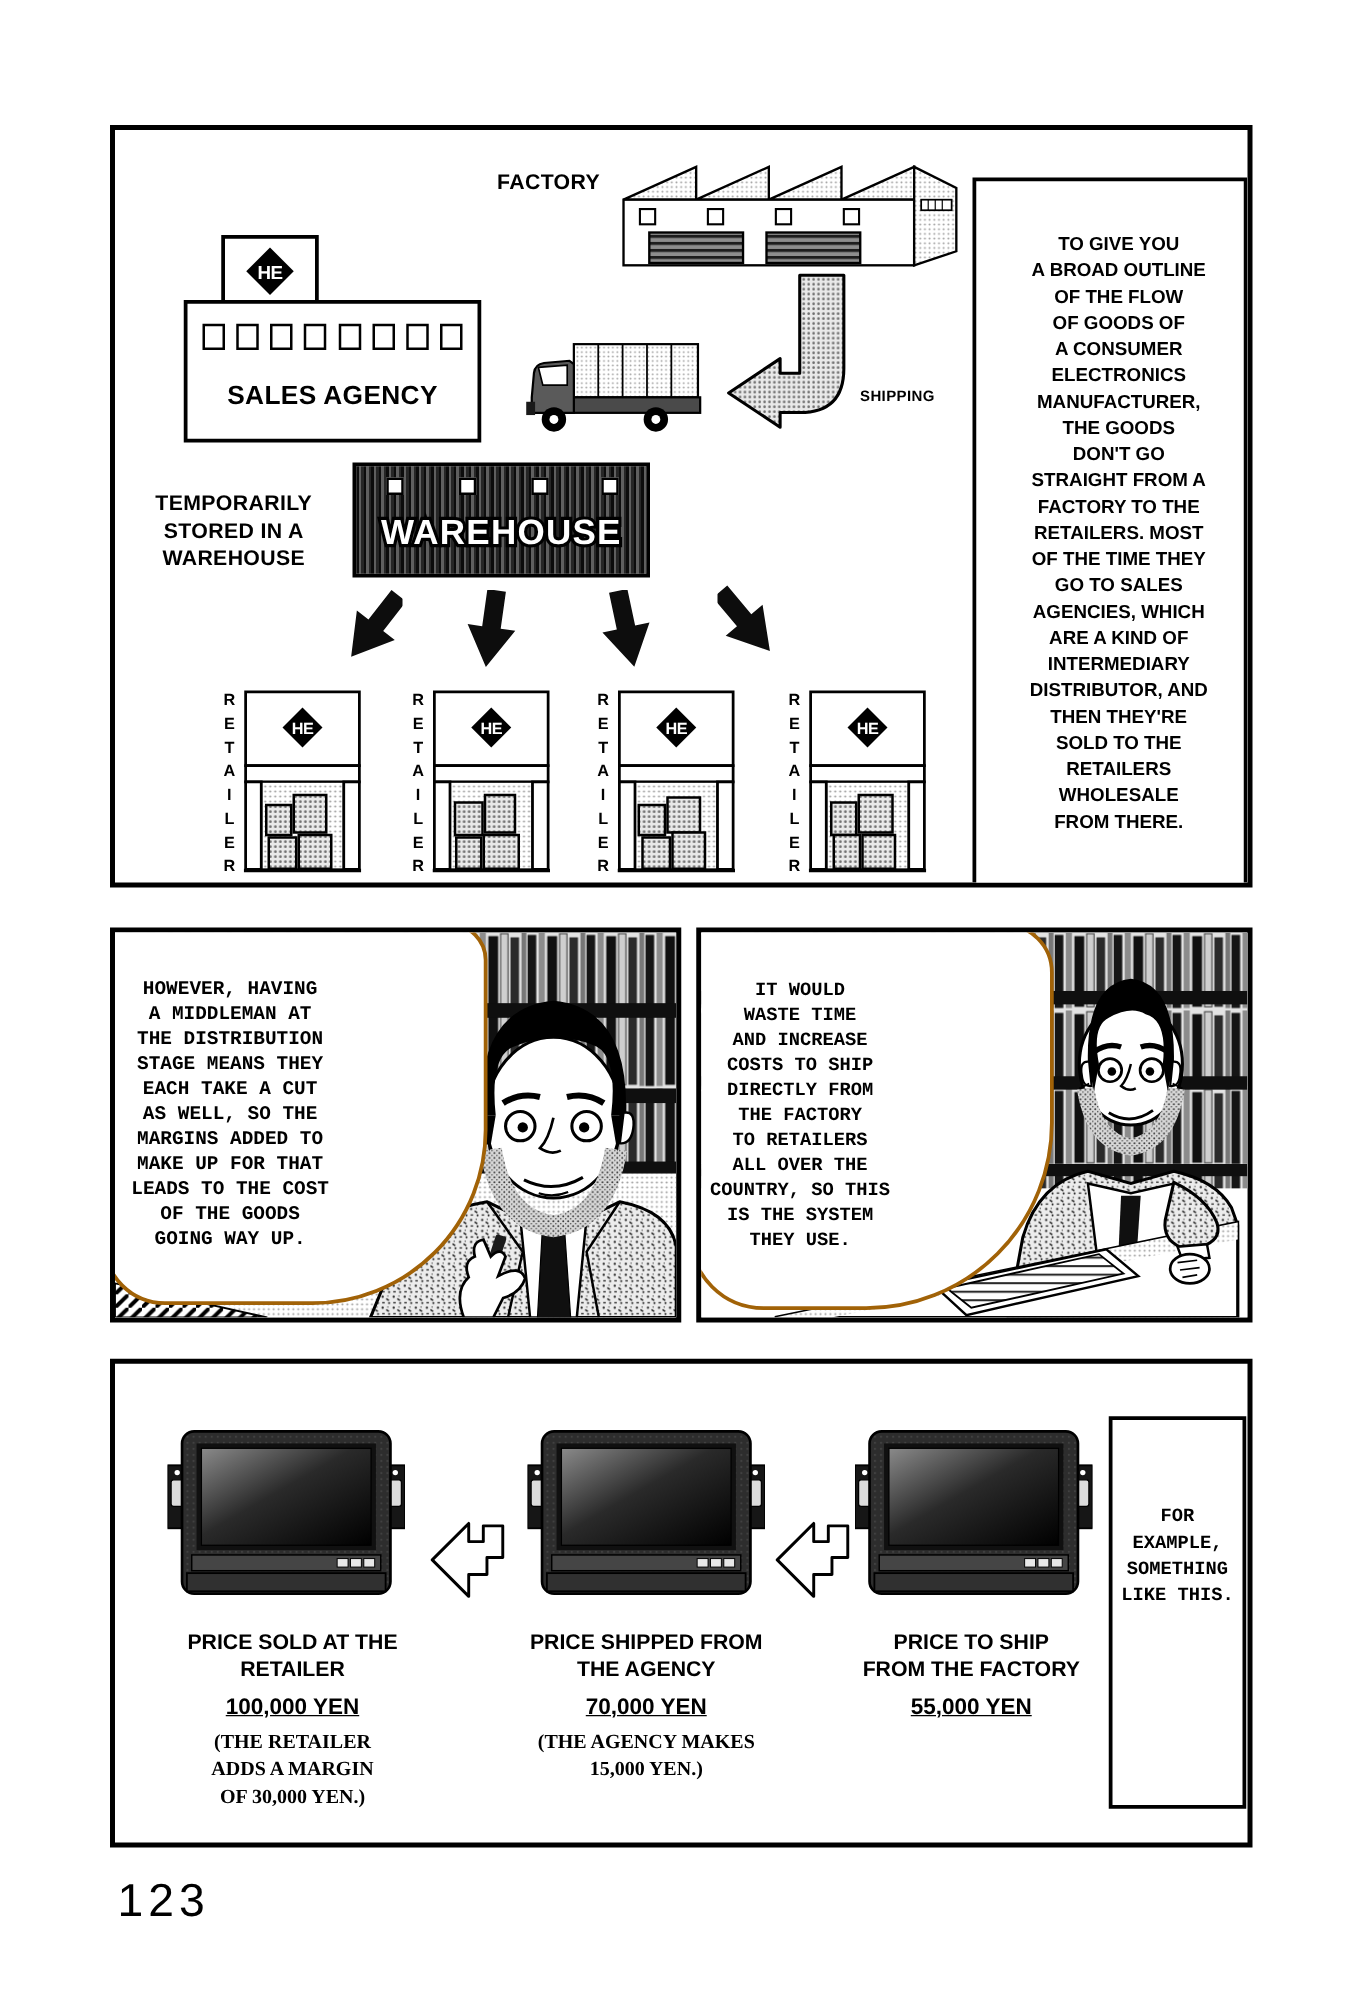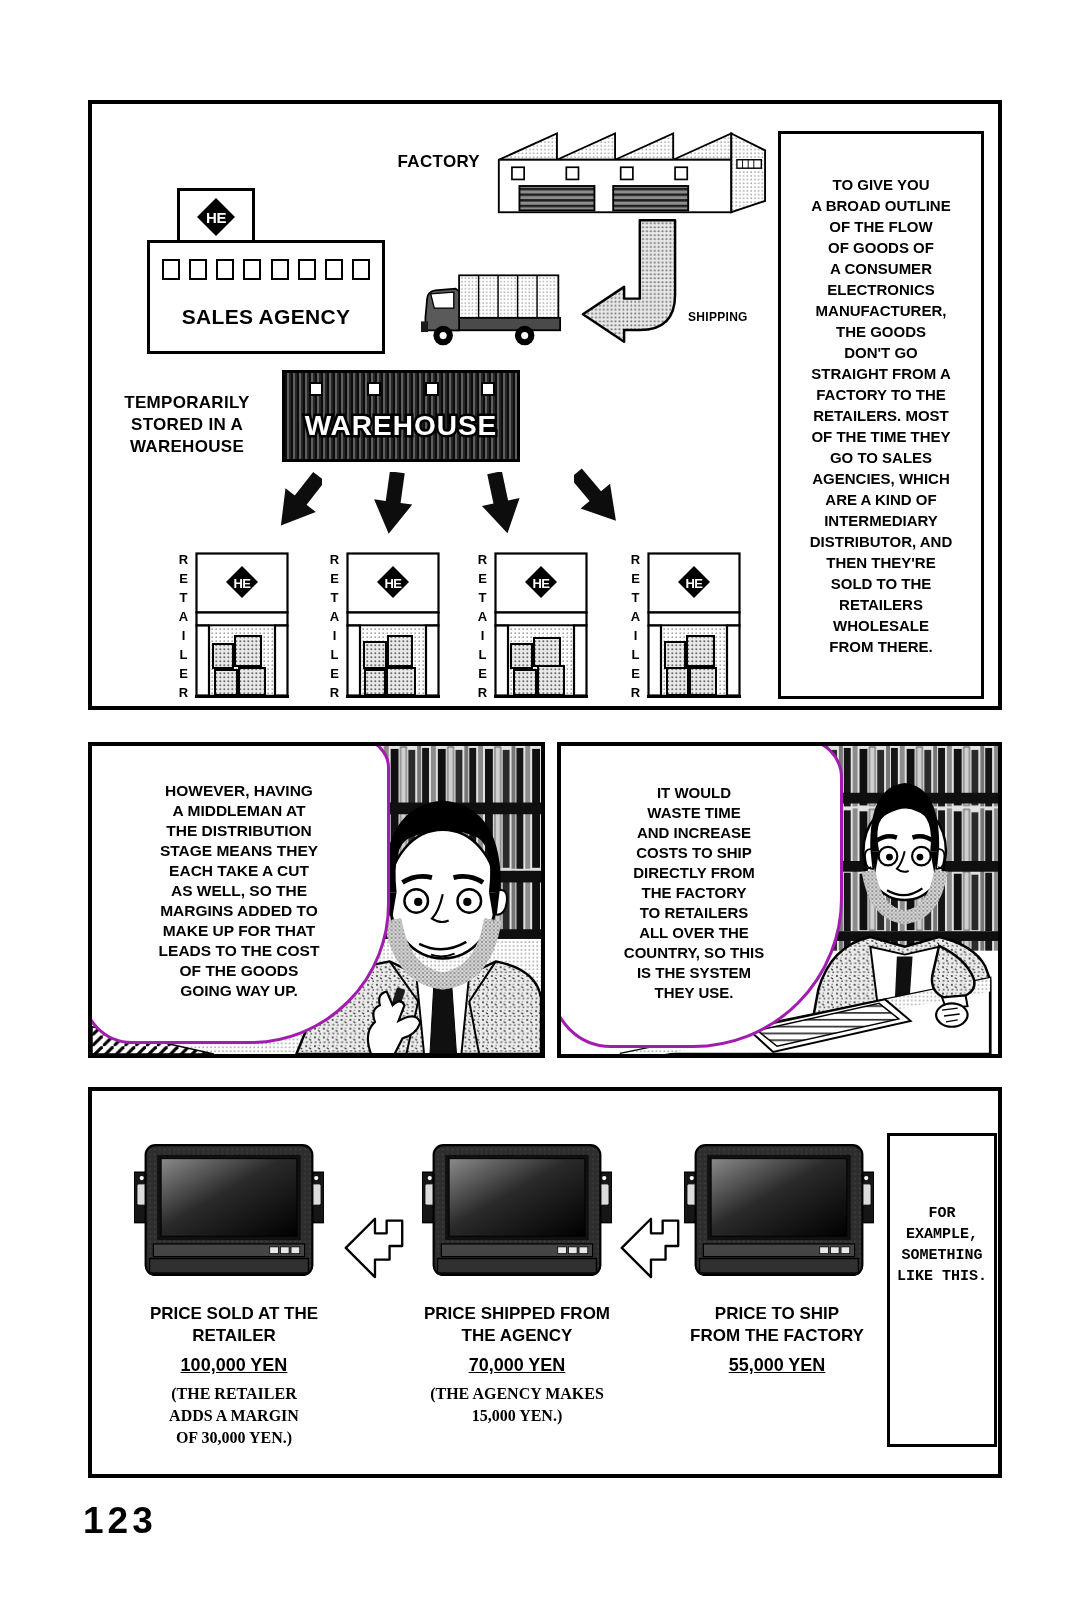--- a/index.html
+++ b/index.html
@@ -17,30 +17,30 @@
   #salesbuilding{border:3px solid #000;background:#fff;box-sizing:border-box;}
   .winrow{position:absolute;left:12px;right:12px;top:16px;display:flex;justify-content:space-between;}
   .win{width:18px;height:21px;border:2.5px solid #000;background:#fff;box-sizing:border-box;}
   #salessign{border:3px solid #000;background:#fff;display:flex;align-items:center;justify-content:center;}
   #warehouse{background:repeating-linear-gradient(90deg,#0c0c0c 0 2px,#5f5f5f 2px 4px,#262626 4px 6px);
              border:3px solid #000;box-sizing:border-box;}
   .whwin{position:absolute;top:9px;width:14px;height:14px;background:#fff;border:2.5px solid #000;box-sizing:border-box;}
   .vlabel{writing-mode:vertical-rl;text-orientation:upright;font-size:13px;font-weight:700;
           letter-spacing:4px;line-height:17px;}
   
-  .bubble{position:absolute;background:#fff;border:3px solid #a21caf;display:flex;align-items:center;justify-content:center;}
+  .bubble{position:absolute;background:#fff;border:3px solid #a16207;display:flex;align-items:center;font-family:Liberation Mono, monospace;}
   .btext{font-size:15px;line-height:20px;font-weight:700;}
   
   .pricecap{position:absolute;font-weight:700;text-align:center;}
   .cap-title{font-size:17px;line-height:22px;}
   .cap-price{font-size:18px;line-height:22px;margin-top:7px;text-decoration:underline;}
   .cap-note{font-size:16px;line-height:22px;margin-top:7px;font-family:Liberation Serif, serif;}
   #examplebox{border:3px solid #000;background:#fff;display:flex;align-items:center;justify-content:center;padding-bottom:90px;box-sizing:border-box;}
   #exampletext{font-size:15px;line-height:21px;font-weight:700;font-family:Liberation Mono, monospace;}
-  #pagenum{position:absolute;left:83px;top:1500px;font-size:37px;font-weight:700;letter-spacing:4px;}
+  #pagenum{position:absolute;left:94px;top:1500px;font-size:37px;font-weight:400;letter-spacing:4px;}
 </style>
 </head>
 <body>
 
 <div id="page">
 
   <svg width="0" height="0" style="position:absolute" aria-hidden="true">
     <defs>
       <pattern id="p-ht" width="4" height="4" patternUnits="userSpaceOnUse">
         <rect width="4" height="4" fill="#ffffff"></rect>
@@ -91,21 +91,21 @@
       <linearGradient id="g-screen" x1="0" y1="0" x2="1" y2="1">
         <stop offset="0" stop-color="#8a8a8a"></stop>
           <stop offset="0.45" stop-color="#2a2a2a"></stop>
           <stop offset="1" stop-color="#000"></stop>
       </linearGradient>
     </defs>
   </svg>
 
   <div class="panel" style="left:88px;top:100px;width:914px;height:610px;">
 
-    <div class="abs lbl ctr" style="left:296px;top:32px;width:92px;font-size:17px;text-align:right;margin-top:16px;">FACTORY</div>
+    <div class="abs lbl ctr" style="left:296px;top:32px;width:92px;font-size:17px;text-align:right;">FACTORY</div>
 
     <svg class="abs" style="left:398px;top:22px;" width="282" height="90" viewBox="0 0 290 96">
       <polygon points="4,36 66,8 66,36" fill="url(#p-ht)" stroke="#000" stroke-width="2"></polygon>
       <polygon points="66,36 128,8 128,36" fill="url(#p-ht)" stroke="#000" stroke-width="2"></polygon>
       <polygon points="128,36 190,8 190,36" fill="url(#p-ht)" stroke="#000" stroke-width="2"></polygon>
       <polygon points="190,36 252,8 252,36" fill="url(#p-ht)" stroke="#000" stroke-width="2"></polygon>
       <rect x="4" y="36" width="248" height="56" fill="#fff" stroke="#000" stroke-width="2"></rect>
       <polygon points="252,8 288,26 288,80 252,92" fill="url(#p-ht)" stroke="#000" stroke-width="2"></polygon>
       <rect x="258" y="36" width="26" height="9" fill="#fff" stroke="#000" stroke-width="1.5"></rect>
       <path d="M264,36 V45 M270,36 V45 M276,36 V45" stroke="#000" stroke-width="1"></path>
@@ -262,21 +262,21 @@
         <rect x="1.5" y="73.5" width="12.5" height="70" fill="#fff" stroke="#000" stroke-width="2.2"></rect>
         <rect x="80" y="73.5" width="12.5" height="70" fill="#fff" stroke="#000" stroke-width="2.2"></rect>
         <rect x="18" y="90" width="20" height="26" fill="url(#p-ht2)" stroke="#000" stroke-width="2"></rect>
         <rect x="40" y="84" width="27" height="30" fill="url(#p-ht2)" stroke="#000" stroke-width="2"></rect>
         <rect x="20" y="116" width="21" height="27" fill="url(#p-ht2)" stroke="#000" stroke-width="2"></rect>
         <rect x="43" y="116" width="26" height="27" fill="url(#p-ht2)" stroke="#000" stroke-width="2"></rect>
         <rect x="0" y="143" width="94" height="3" fill="#000"></rect>
       </svg>
     </div>
 
-    <div id="narrbox" class="abs" style="left:686px;top:27px;width:200px;height:562px;">
+    <div id="narrbox" class="abs" style="left:686px;top:38px;width:200px;height:562px;padding-left:14px;">
       <div id="narrtext" class="pre ctr">TO GIVE YOU
 A BROAD OUTLINE
 OF THE FLOW
 OF GOODS OF
 A CONSUMER
 ELECTRONICS
 MANUFACTURER,
 THE GOODS
 DON'T GO
 STRAIGHT FROM A

